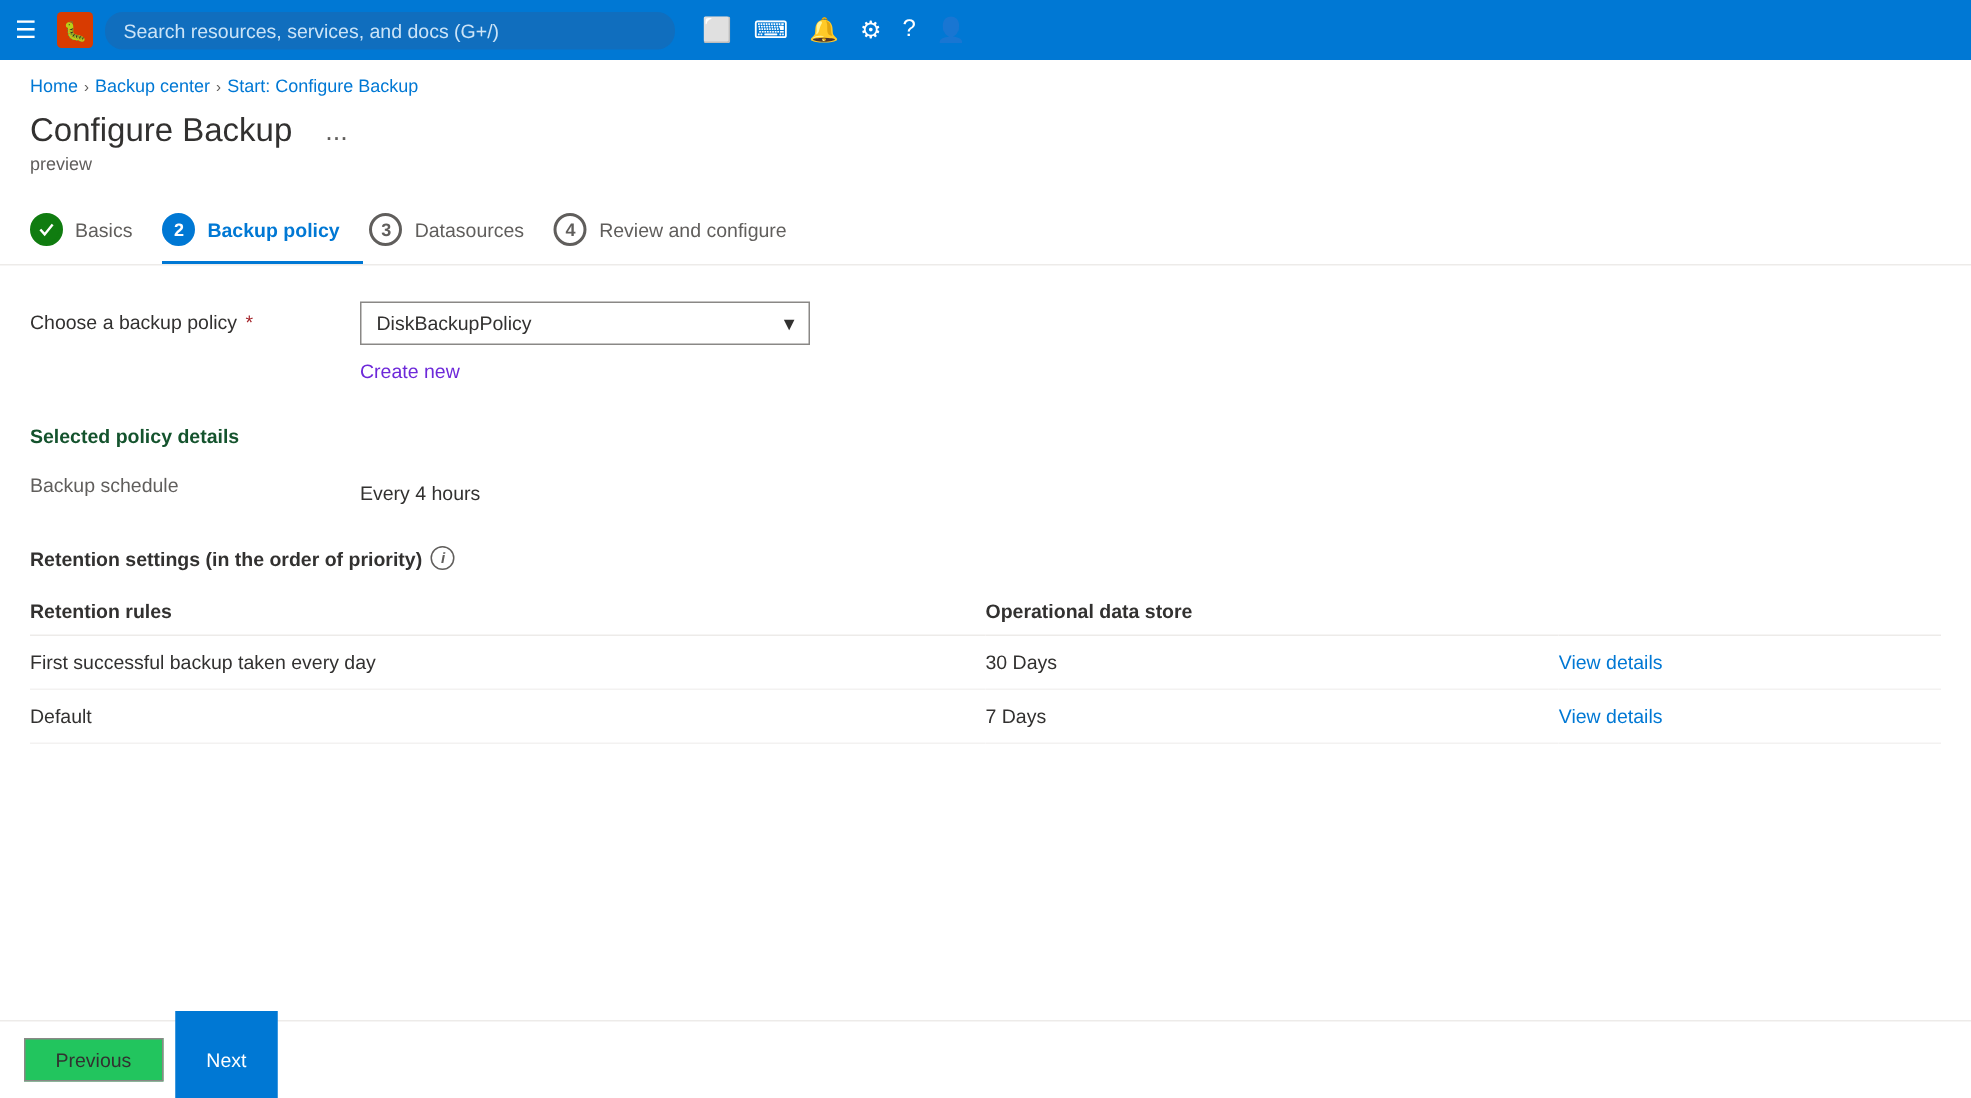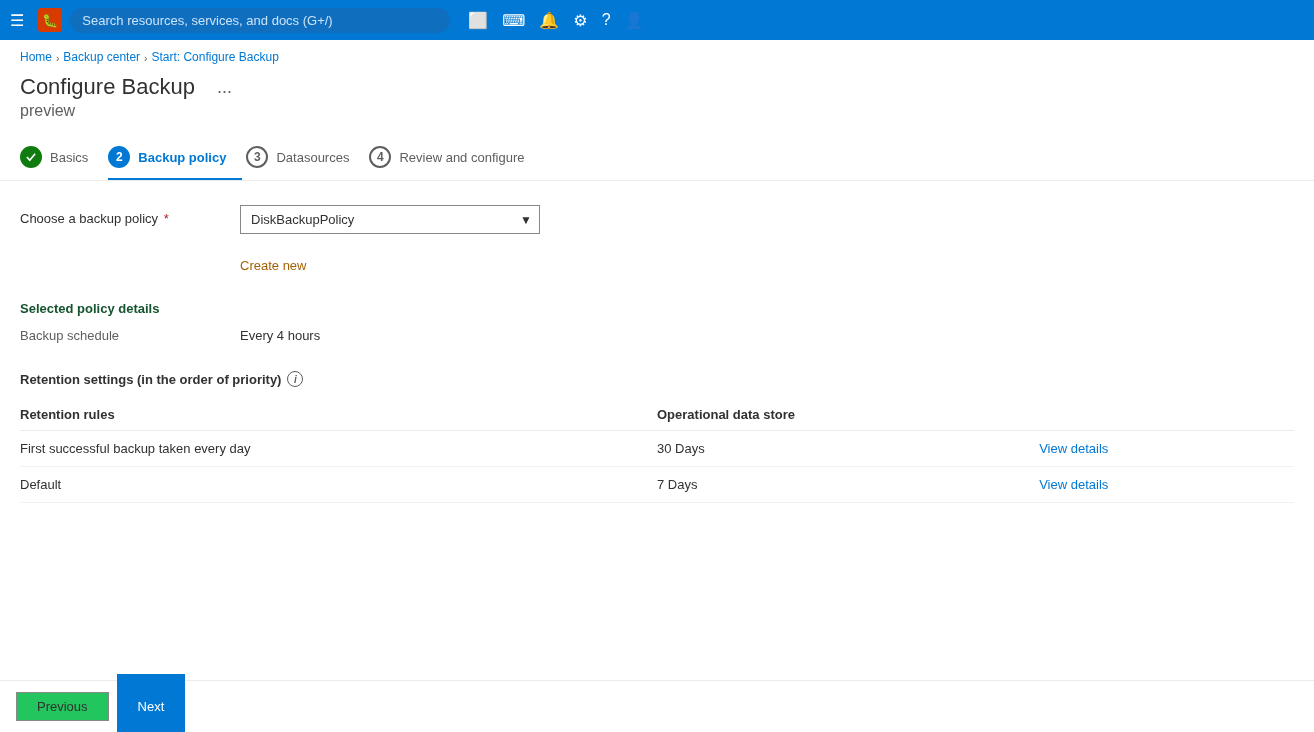--- a/index.html
+++ b/index.html
@@ -49,21 +49,21 @@
 
     
     .page-header {
       padding: 4px 20px 0 20px;
       display: flex;
       align-items: center;
       gap: 22px;
     }
     .page-title { font-size: 22px; font-weight: 300; color: #323130; }
     .page-title-more { color: #605e5c; font-size: 18px; cursor: pointer; }
-    .page-subtitle { padding: 2px 20px 0 20px; font-size: 16px; color: #605e5c; }
+    .page-subtitle { padding: 2px 20px 0 20px; font-size: 12px; color: #605e5c; }
 
     
     .tabs {
       display: flex;
       align-items: flex-end;
       padding: 18px 20px 0 20px;
       border-bottom: 1px solid #edebe9;
       gap: 0;
     }
     .tab {
@@ -105,21 +105,21 @@
 
     
     .main-content {
       padding: 24px 20px;
     }
 
     
     .form-row {
       display: flex;
       align-items: flex-start;
-      margin-bottom: 20px;
+      margin-bottom: 6px;
     }
     .form-label {
       font-size: 13px;
       color: #323130;
       min-width: 220px;
       padding-top: 6px;
     }
     .required-star { color: #a4262c; margin-left: 2px; }
     .form-control {
       flex: 0 0 300px;
@@ -143,21 +143,21 @@
       position: absolute;
       right: 8px;
       top: 50%;
       transform: translateY(-50%);
       pointer-events: none;
       color: #323130;
       font-size: 12px;
     }
 
     .create-new-link {
-      color: #a16207;
+      color: #6d28d9;
       font-size: 13px;
       cursor: pointer;
       text-decoration: none;
       margin-top: 4px;
       display: inline-block;
       margin-left: 220px;
     }
 
     
     .policy-section-title {
@@ -172,20 +172,21 @@
       margin-bottom: 6px;
     }
     .policy-detail-label {
       font-size: 13px;
       color: #605e5c;
       min-width: 220px;
     }
     .policy-detail-value {
       font-size: 13px;
       color: #323130;
+      margin-top: 11px;
     }
 
     
     .retention-header {
       display: flex;
       align-items: center;
       gap: 6px;
       margin: 28px 0 12px 0;
       font-size: 13px;
       font-weight: 600;

